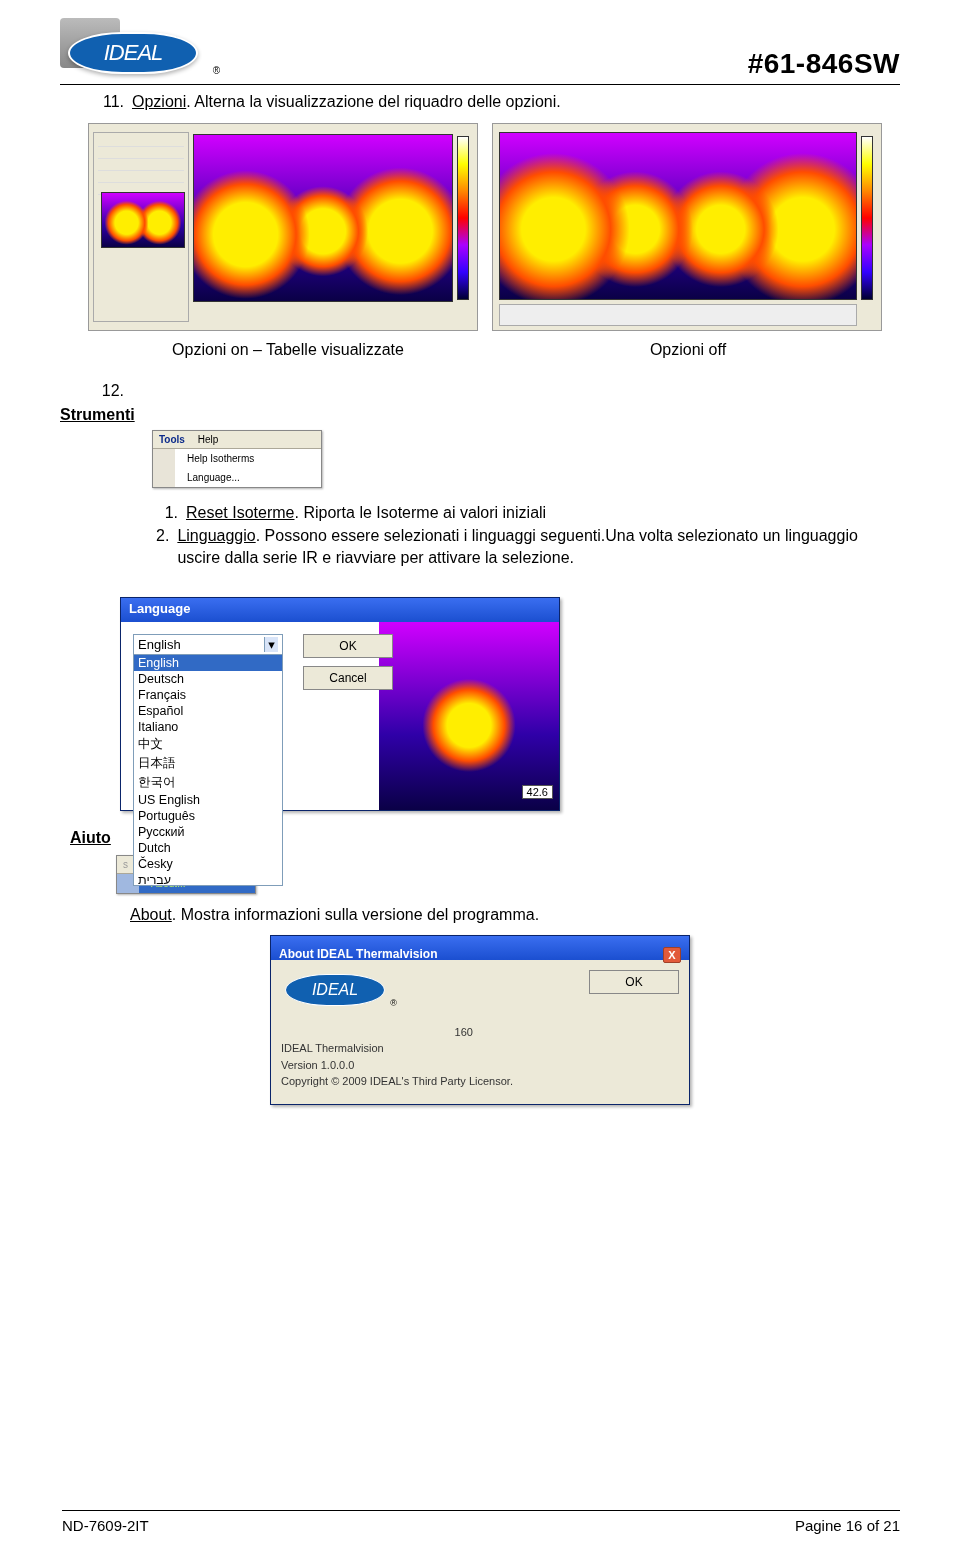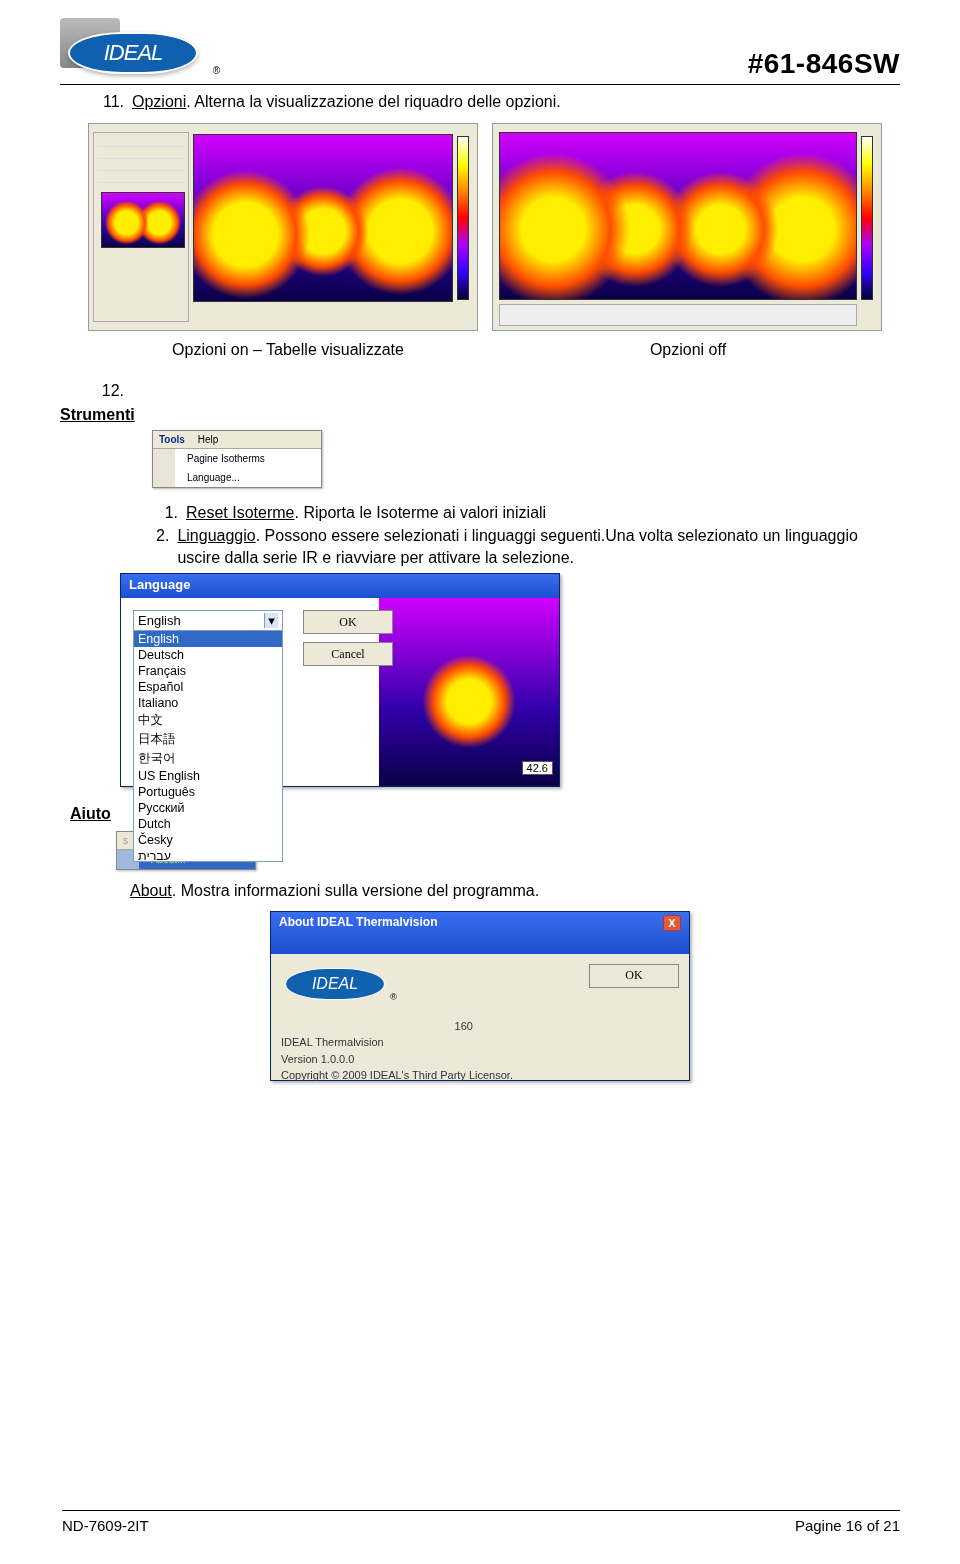--- a/index.html
+++ b/index.html
@@ -172,21 +172,21 @@
   .win-menu .hover { background: #316ac5; color: #bef264; border-left-color: #a0b8e0;}
 
   .win-small {
     min-width: 140px;
     margin-left: 56px;
   }
 
   
   .lang-dialog {
     width: 440px; height: 214px;
-    margin: 4px 0 18px 60px;
+    margin: 28px 0 18px 60px;
     position: relative;
     border: 1px solid #0a246a;
     font-family: Tahoma, Arial, sans-serif;
     font-size: 13px;
     background:
       linear-gradient(#fff,#fff);
     box-shadow: 2px 2px 3px rgba(0,0,0,.3);
   }
   .lang-dialog .bg-thermal {
     position: absolute;
@@ -229,39 +229,39 @@
     max-height: 230px;
     overflow: hidden;
   }
   .lang-dialog .combo .opt { padding: 1px 4px; font-size: 12.5px; }
   .lang-dialog .combo .opt.hl { background: #316ac5; color: #fff; }
   .lang-dialog .btns { display: flex; flex-direction: column; gap: 8px; }
   .lang-dialog button, .about-dialog button {
     width: 90px; height: 24px;
     background: #ece9d8;
     border: 1px solid #888;
-    font-family: Liberation Serif, serif;
+    font-family: Liberation Sans, sans-serif;
     font-size: 12px;
   }
 
   
   .about-dialog {
     width: 420px; height: 170px;
     margin: 8px auto 0 auto;
     border: 1px solid #0a246a;
     font-family: Tahoma, Arial, sans-serif;
     font-size: 12px;
     background: #ece9d8;
     box-shadow: 2px 2px 3px rgba(0,0,0,.3);
   }
   .about-dialog .title {
-    height: 42px;
+    height: 24px;
     background: linear-gradient(#3a6ef0,#1b4fd0);
     color: #fff;
-    padding: 3px 8px;
+    padding: 11px 8px;
     font-weight: bold;
     display: flex; justify-content: space-between;
   }
   .about-dialog .title .x {
     width: 18px; height: 16px; background: #e25a3a; color: #fff;
     text-align: center; border: 1px solid #a04028; font-size: 11px; line-height: 14px;
     border-radius: 2px;
   }
   .about-dialog .body {
     display: flex;
@@ -357,21 +357,21 @@
 
 <div class="section-hdr">Strumenti</div>
 
 <div style="margin:6px 0 14px 92px;">
   <div class="win-menu">
     <div class="bar">
       <span class="hot">Tools</span>
       <span>Help</span>
     </div>
     <div class="items">
-      <div class="item">Pagine Isotherms</div>
+      <div class="item">Help Isotherms</div>
       <div class="item">Language...</div>
     </div>
   </div>
 </div>
 
 <div class="body-text indent2">
   <div class="listrow">
     <span class="listnum">1.</span>
     <span>
       <span class="underline">Reset Isoterme</span><span>.  Riporta le Isoterme ai valori iniziali</span>

